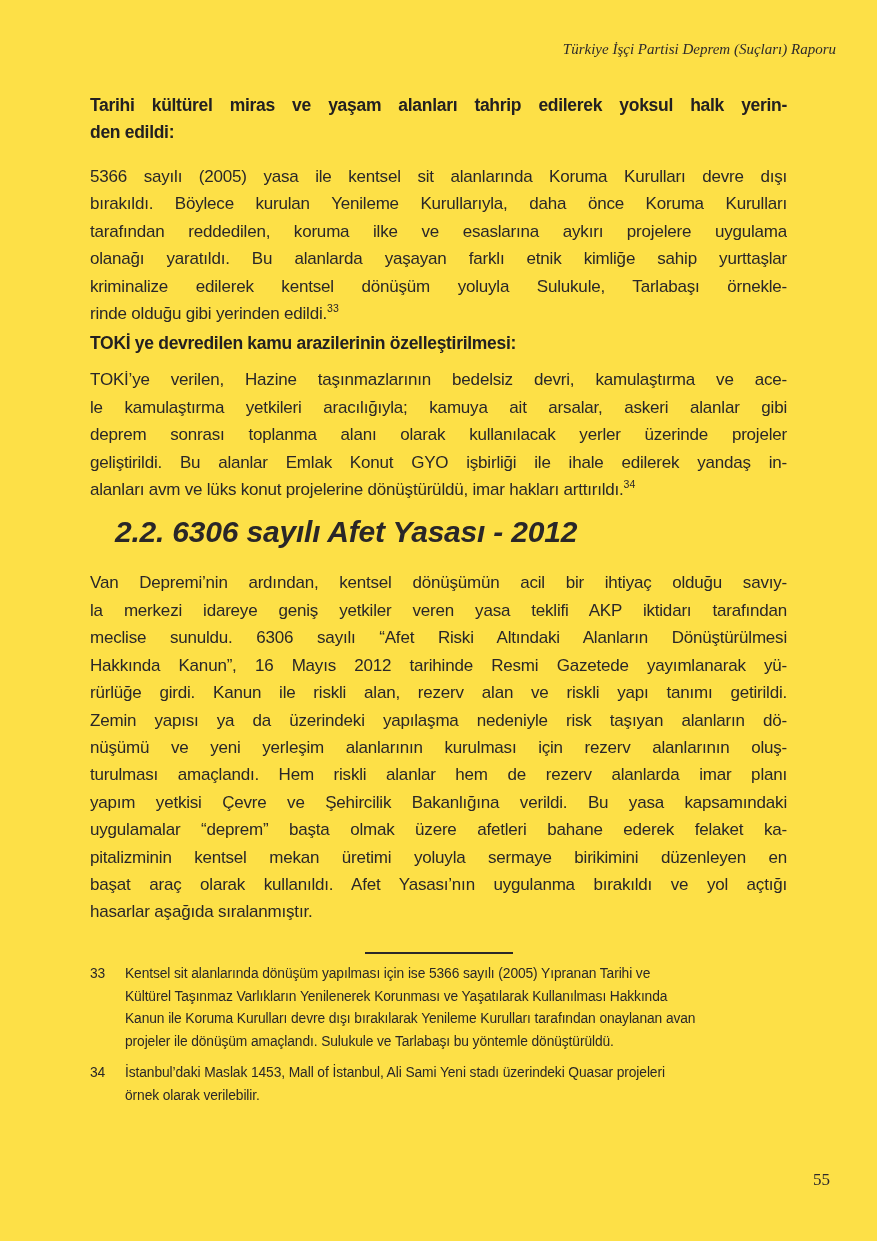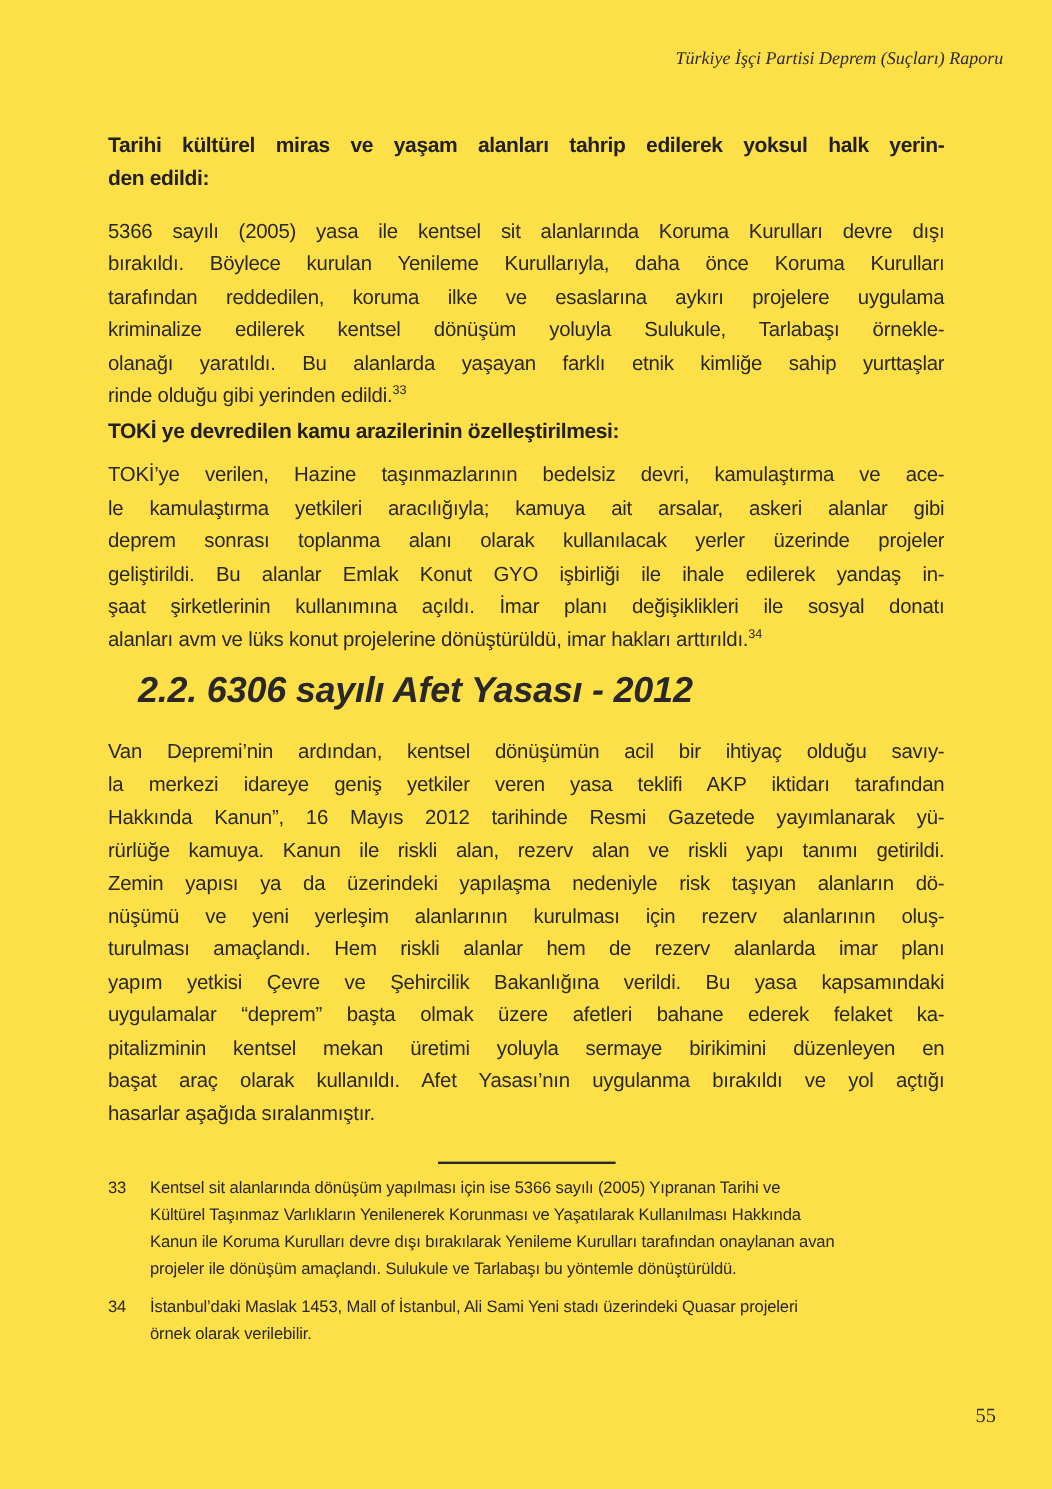--- a/index.html
+++ b/index.html
@@ -23,21 +23,21 @@
     font-style: italic;
     font-size: 15px;
     color: #2e2a2b;
     white-space: nowrap;
   }
 
   
   .content {
     position: absolute;
     left: 90px;
-    top: 16px;
+    top: 0;
     width: 697px;
   }
 
   .block { margin: 0; }
   .block .line { white-space: nowrap; }
   .block .line.j {
     white-space: normal;
     text-align: justify;
     text-align-last: justify;
     overflow: hidden;
@@ -123,43 +123,43 @@
   <main class="content">
     <div id="blocks-root">
         <div class="block heading">
           <div class="line j">Tarihi kültürel miras ve yaşam alanları tahrip edilerek yoksul halk yerin-</div>
           <div class="line last">den edildi:</div>
         </div>
         <div class="block para">
           <div class="line j">5366 sayılı (2005) yasa ile kentsel sit alanlarında Koruma Kurulları devre dışı</div>
           <div class="line j">bırakıldı. Böylece kurulan Yenileme Kurullarıyla, daha önce Koruma Kurulları</div>
           <div class="line j">tarafından reddedilen, koruma ilke ve esaslarına aykırı projelere uygulama</div>
+          <div class="line j">olanağı yaratıldı. Bu alanlarda yaşayan farklı etnik kimliğe sahip yurttaşlar</div>
           <div class="line j">kriminalize edilerek kentsel dönüşüm yoluyla Sulukule, Tarlabaşı örnekle-</div>
-          <div class="line j">olanağı yaratıldı. Bu alanlarda yaşayan farklı etnik kimliğe sahip yurttaşlar</div>
           <div class="line last">rinde olduğu gibi yerinden edildi.<sup class="fn-ref">33</sup></div>
         </div>
         <div class="block heading">
           <div class="line last">TOKİ ye devredilen kamu arazilerinin özelleştirilmesi:</div>
         </div>
         <div class="block para">
           <div class="line j">TOKİ’ye verilen, Hazine taşınmazlarının bedelsiz devri, kamulaştırma ve ace-</div>
           <div class="line j">le kamulaştırma yetkileri aracılığıyla; kamuya ait arsalar, askeri alanlar gibi</div>
           <div class="line j">deprem sonrası toplanma alanı olarak kullanılacak yerler üzerinde projeler</div>
           <div class="line j">geliştirildi. Bu alanlar Emlak Konut GYO işbirliği ile ihale edilerek yandaş in-</div>
-          <div class="line j">şaat şirketlerinin kullanımına açıldı. İmar planı değişiklikleri ile sosyal donatı</div>
           <div class="line last">alanları avm ve lüks konut projelerine dönüştürüldü, imar hakları arttırıldı.<sup class="fn-ref">34</sup></div>
         </div>
         <div class="block section">
           <div class="line last">2.2. 6306 sayılı Afet Yasası - 2012</div>
         </div>
         <div class="block para">
           <div class="line j">Van Depremi’nin ardından, kentsel dönüşümün acil bir ihtiyaç olduğu savıy-</div>
           <div class="line j">la merkezi idareye geniş yetkiler veren yasa teklifi AKP iktidarı tarafından</div>
+          <div class="line j">meclise sunuldu. 6306 sayılı “Afet Riski Altındaki Alanların Dönüştürülmesi</div>
           <div class="line j">Hakkında Kanun”, 16 Mayıs 2012 tarihinde Resmi Gazetede yayımlanarak yü-</div>
-          <div class="line j">rürlüğe kamuya. Kanun ile riskli alan, rezerv alan ve riskli yapı tanımı getirildi.</div>
+          <div class="line j">rürlüğe girdi. Kanun ile riskli alan, rezerv alan ve riskli yapı tanımı getirildi.</div>
           <div class="line j">Zemin yapısı ya da üzerindeki yapılaşma nedeniyle risk taşıyan alanların dö-</div>
           <div class="line j">nüşümü ve yeni yerleşim alanlarının kurulması için rezerv alanlarının oluş-</div>
           <div class="line j">turulması amaçlandı. Hem riskli alanlar hem de rezerv alanlarda imar planı</div>
           <div class="line j">yapım yetkisi Çevre ve Şehircilik Bakanlığına verildi. Bu yasa kapsamındaki</div>
           <div class="line j">uygulamalar “deprem” başta olmak üzere afetleri bahane ederek felaket ka-</div>
           <div class="line j">pitalizminin kentsel mekan üretimi yoluyla sermaye birikimini düzenleyen en</div>
           <div class="line j">başat araç olarak kullanıldı. Afet Yasası’nın uygulanma bırakıldı ve yol açtığı</div>
           <div class="line last">hasarlar aşağıda sıralanmıştır.</div>
         </div>
       </div>

